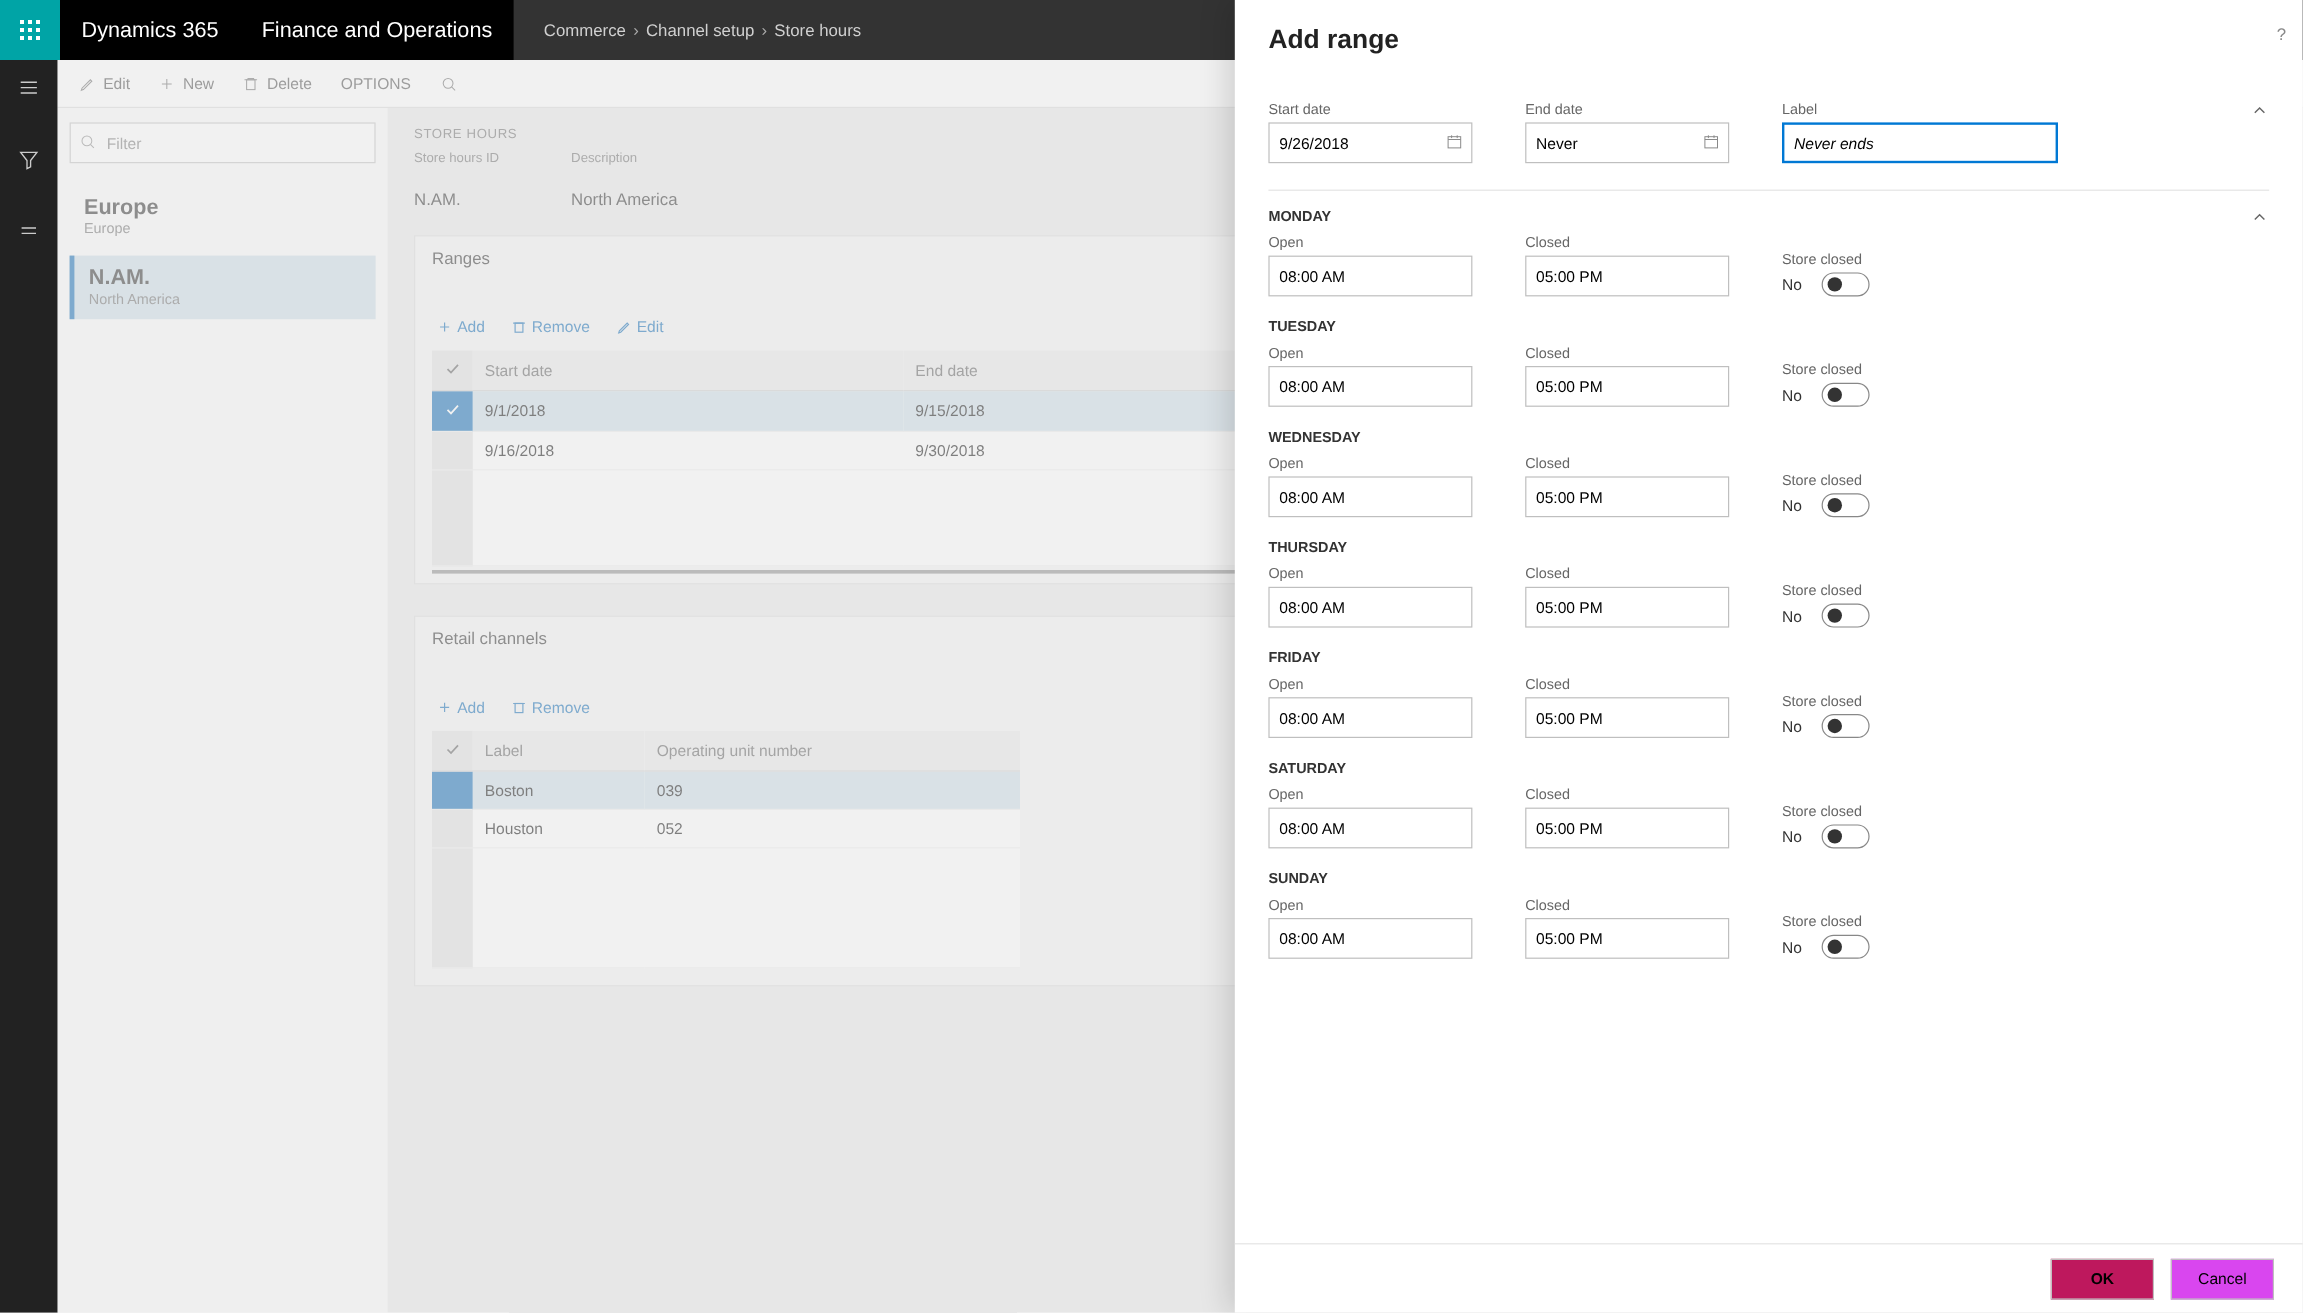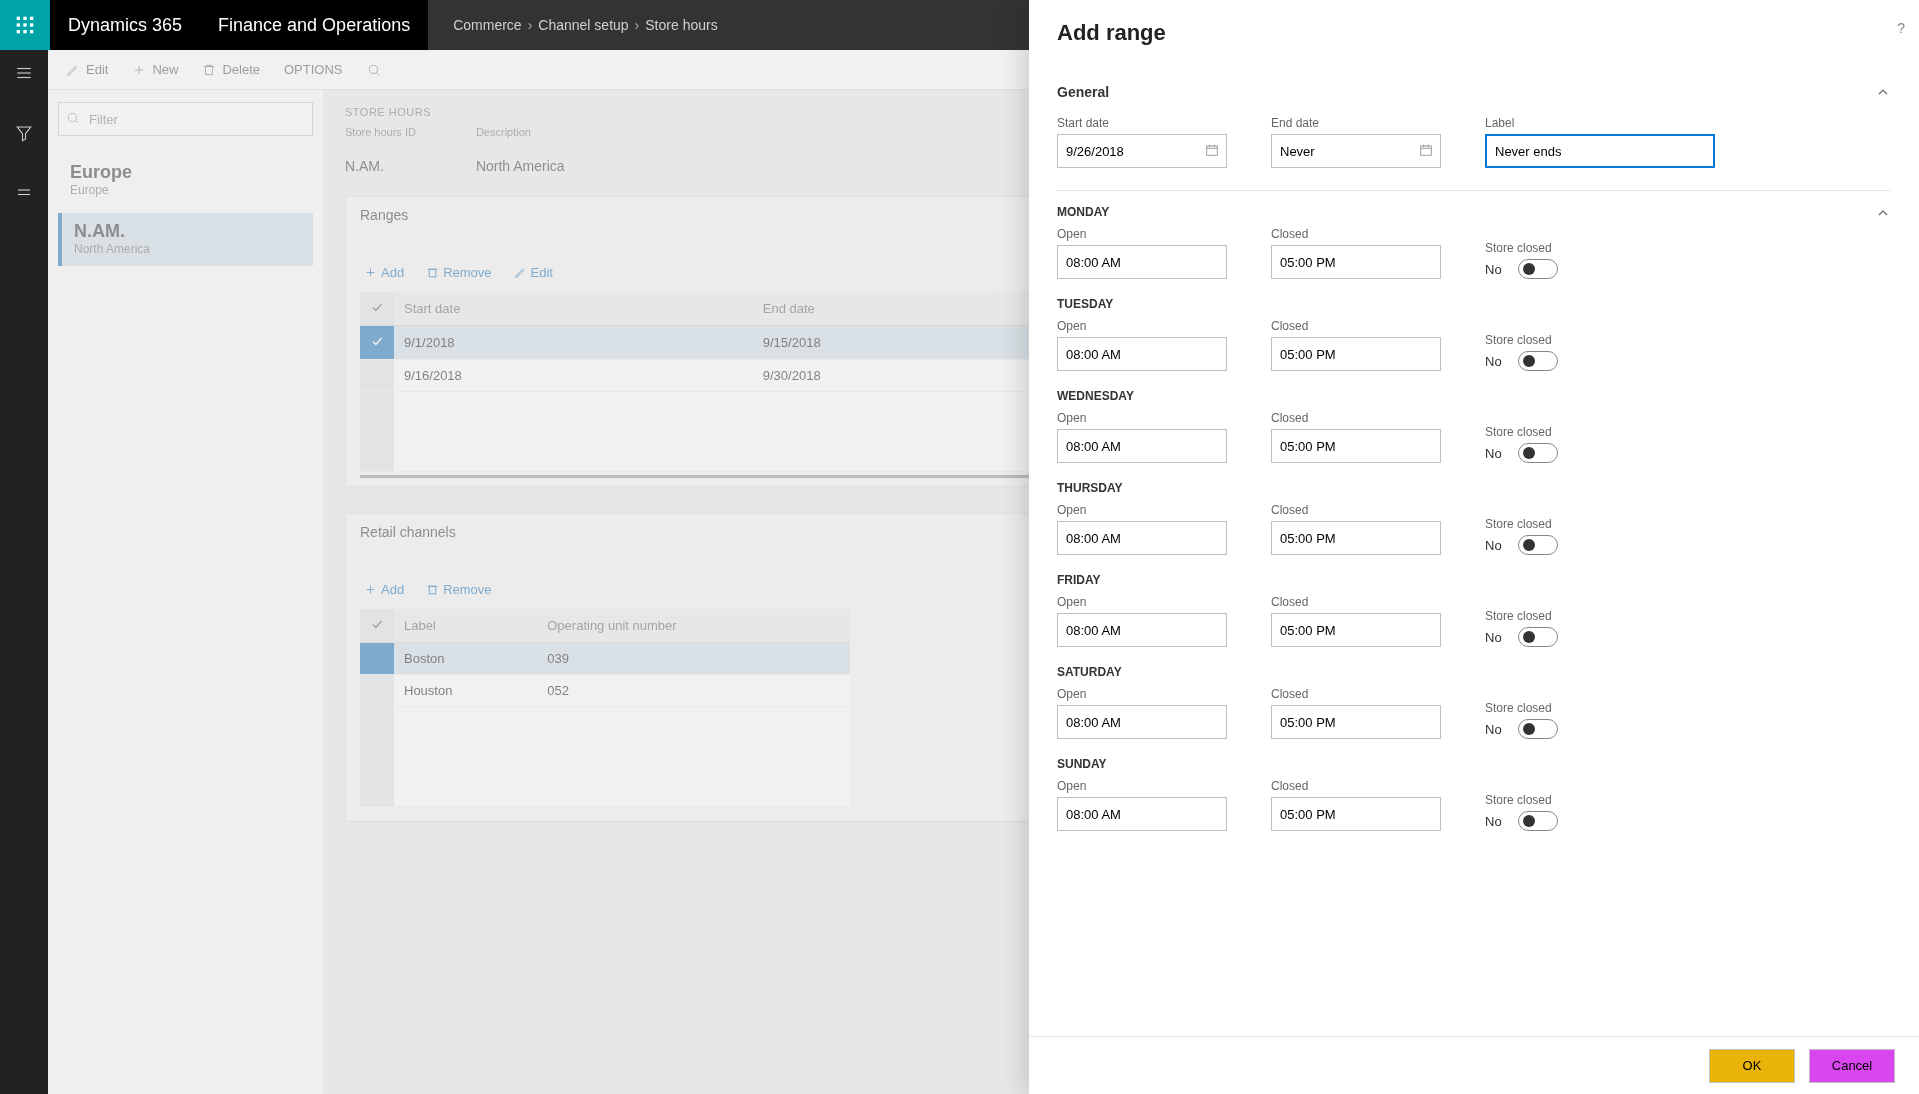--- a/index.html
+++ b/index.html
@@ -87,21 +87,21 @@
 .time-in { height:34px; width:170px; border:1px solid #bfbfbf; padding:4px 8px; font-size:13px;}
 .togglewrap { display:flex; flex-direction:column;}
 .togglerow { display:flex; align-items:center; gap:16px;}
 .toggletext { font-size:13px; color:#333;}
 .switch { width:40px; height:20px; border:1px solid #888; border-radius:10px; position:relative; background:#fff;}
 .switch .knob { width:12px; height:12px; background:#333; border-radius:50%; position:absolute; top:3px; left:4px;}
 .help { position:absolute; top:20px; right:14px; color:#888; font-size:14px; z-index:30;}
 
 .panel-foot { height:58px; border-top:1px solid #e4e4e4; display:flex; align-items:center; justify-content:flex-end; gap:14px; padding:0 24px;}
 .pbtn { height:34px; min-width:86px; border:1px solid #bfbfbf; background:#d946ef; font-size:13px; padding:0 16px; cursor:pointer;}
-.pbtn.primary { background:#eab308;}
+.pbtn.primary { background:#be185d;font-weight:bold;}
 </style>
 </head>
 <body>
 
 <div class="root">
 
   <div class="topbar">
     <div class="waffle">
       <svg viewBox="0 0 24 24">
           <rect x="2" y="2" width="4" height="4"></rect>
@@ -329,21 +329,20 @@
 
   <div class="overlay-top"></div>
   <div class="overlay" style="top:90px;left:48px;right:0;bottom:0;position:absolute"></div>
 
   <div class="panel">
     <div class="help">?</div>
     <div class="panel-inner">
       <div class="panel-title">Add range</div>
 
       <div class="sect">
-        <div class="sect-h">General</div>
         <div class="collapse-chev"><svg viewBox="0 0 24 24">
               <polyline points="6 15 12 9 18 15"></polyline>
             </svg></div>
         <div class="frow">
           <div class="fcol fld-date">
             <div class="fld-lbl">Start date</div>
             <input class="fld-txt" value="9/26/2018" style="">
             <svg class="cal" viewBox="0 0 24 24" style="top:27px">
                 <rect x="3" y="5" width="18" height="16"></rect>
                 <line x1="3" y1="9" x2="21" y2="9"></line>
@@ -356,21 +355,21 @@
             <input class="fld-txt" value="Never" style="">
             <svg class="cal" viewBox="0 0 24 24" style="top:27px">
                 <rect x="3" y="5" width="18" height="16"></rect>
                 <line x1="3" y1="9" x2="21" y2="9"></line>
                 <line x1="8" y1="3" x2="8" y2="7"></line>
                 <line x1="16" y1="3" x2="16" y2="7"></line>
               </svg>
           </div>
           <div class="fcol">
             <div class="fld-lbl">Label</div>
-            <input class="fld-txt focus" style="width: 230px;" value="Never ends">
+            <input class="fld-txt focus" style="width: 230px; font-style: italic;" value="Never ends">
           </div>
         </div>
       </div>
 
       <div class="sect" style="border-bottom:none;">
         <div class="collapse-chev"><svg viewBox="0 0 24 24">
               <polyline points="6 15 12 9 18 15"></polyline>
             </svg></div>
         <div id="days-container">
             <div class="dayblock">

